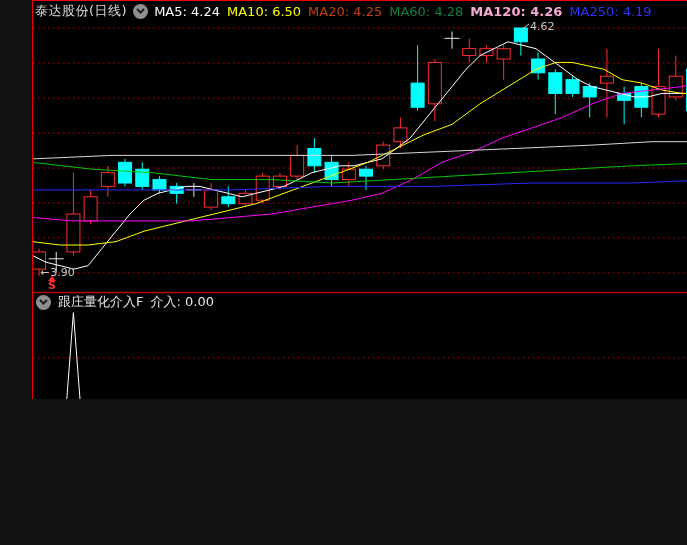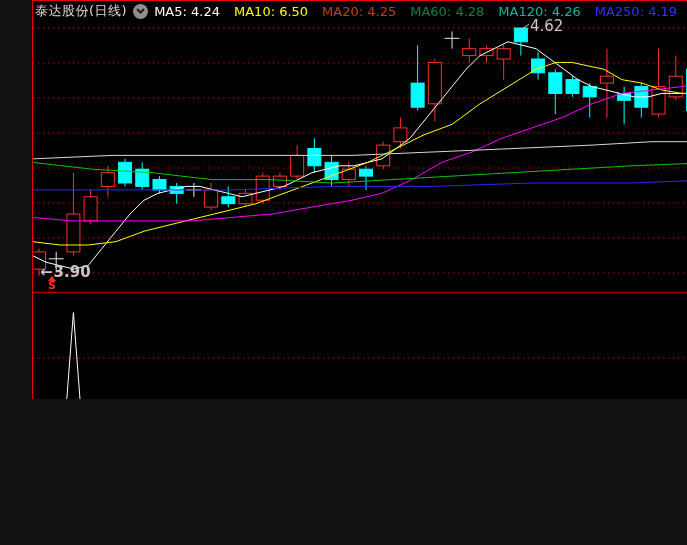--- a/index.html
+++ b/index.html
@@ -4,26 +4,26 @@
 <style>
   html,body{margin:0;padding:0;background:#111;}
   .window{position:relative;width:687px;height:399px;background:#000;overflow:hidden;
           font-family:"DejaVu Sans","Liberation Sans",sans-serif;margin-left:32px;}
   #chart-svg{position:absolute;left:0;top:0;}
   .main-header{position:absolute;left:3px;top:2px;height:18px;display:flex;align-items:center;gap:6px;
                font-size:13px;white-space:nowrap;z-index:5;}
   .stock-title{color:#dcdcdc;letter-spacing:0.5px;}
   .collapse-btn{width:15px;height:15px;border-radius:50%;background:#8f8f8f;display:inline-flex;
                 align-items:center;justify-content:center;flex:0 0 auto;}
-  .ma-labels{display:flex;gap:14px;}
+  .ma-labels{display:flex;gap:7px;}
   .sub-header{position:absolute;left:4px;top:294px;height:16px;display:flex;align-items:center;gap:7px;
               font-size:13px;color:#e6e6e6;white-space:nowrap;z-index:5;}
-  .annotation{position:absolute;font-size:15px;color:#c8c8c8;z-index:4;line-height:13px;}
+  .annotation{position:absolute;font-size:11px;color:#c8c8c8;z-index:4;line-height:13px;}
   .anno-high{left:498px;top:20px;}
-  .anno-low{left:8px;top:266px;font-weight:bold;}
+  .anno-low{left:8px;top:266px;}
   .anno-low .arrow{margin-right:1px;}
   .sell-marker{position:absolute;left:16px;top:276px;display:flex;flex-direction:column;align-items:center;
                z-index:4;}
   .sell-caret{width:0;height:0;border-left:4px solid transparent;border-right:4px solid transparent;
               border-bottom:5px solid #ff2d2d;}
   .sell-letter{color:#ff2d2d;font-size:11px;font-weight:bold;line-height:9px;}
 </style>
 </head>
 <body>
 
@@ -139,32 +139,41 @@
     <span class="collapse-btn">
       <svg width="9" height="6" viewBox="0 0 9 6">
           <polyline points="1,1 4.5,4.5 8,1" stroke="#1c1c1c" stroke-width="2" fill="none"></polyline>
         </svg>
     </span>
     <span class="ma-labels" id="ma-labels">
         <span style="color: rgb(255, 255, 255);">MA5: 4.24</span>
         <span style="color: rgb(255, 255, 0);">MA10: 6.50</span>
         <span style="color: #c2410c;">MA20: 4.25</span>
         <span style="color: #15803d;">MA60: 4.28</span>
-        <span style="color: #14b8a6;">MA120: 4.26</span>
+        <span style="color: #f9a8d4; font-weight: bold;">MA120: 4.26</span>
         <span style="color: rgb(48, 48, 255);">MA250: 4.19</span>
       </span>
   </div>
 
   <div class="annotation anno-high">
     <span>4.62</span>
   </div>
 
   <div class="annotation anno-low">
     <span class="arrow">←</span><span>3.90</span>
   </div>
 
   <div class="sell-marker">
     <span class="sell-caret"></span>
     <span class="sell-letter">S</span>
   </div>
 
+  <div class="sub-header">
+    <span class="collapse-btn">
+      <svg width="9" height="6" viewBox="0 0 9 6">
+          <polyline points="1,1 4.5,4.5 8,1" stroke="#1c1c1c" stroke-width="2" fill="none"></polyline>
+        </svg>
+    </span>
+    <span>跟庄量化介入F</span>
+    <span>介入: 0.00</span>
+  </div>
 
 </div>
 
 </body></html>

